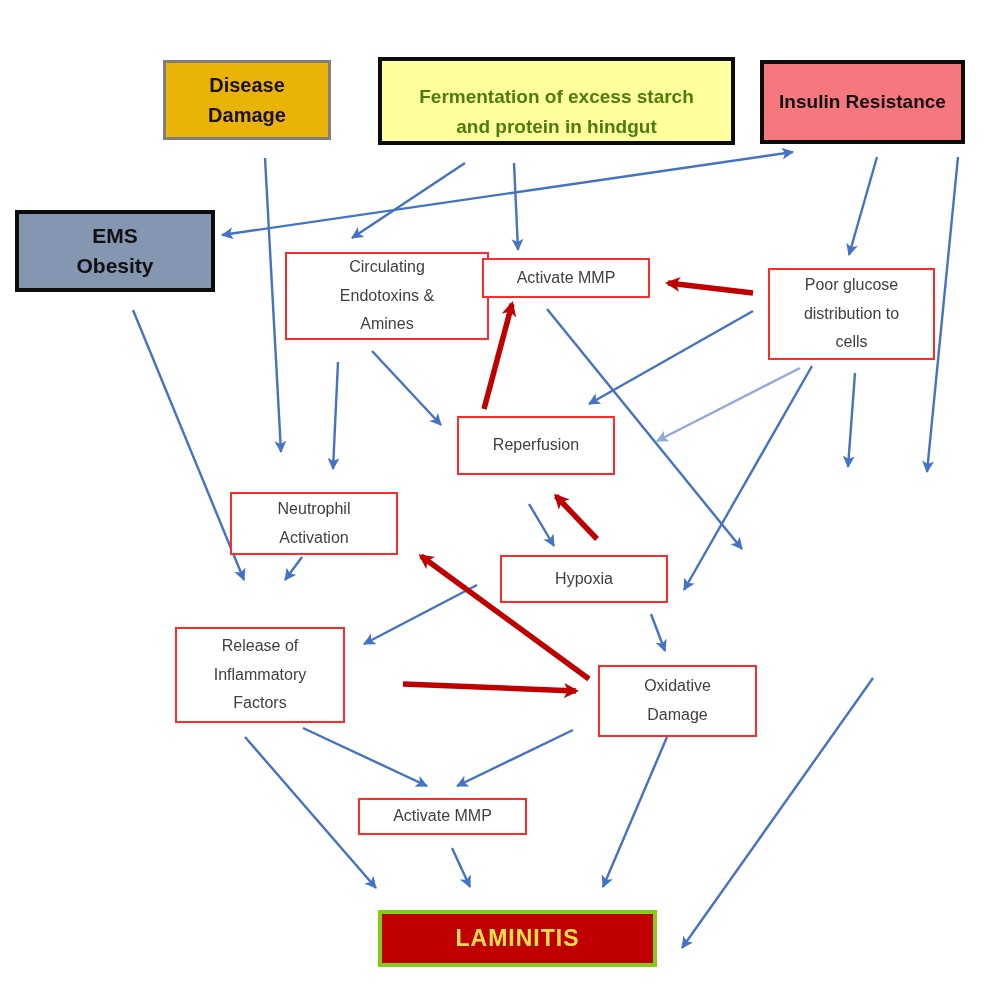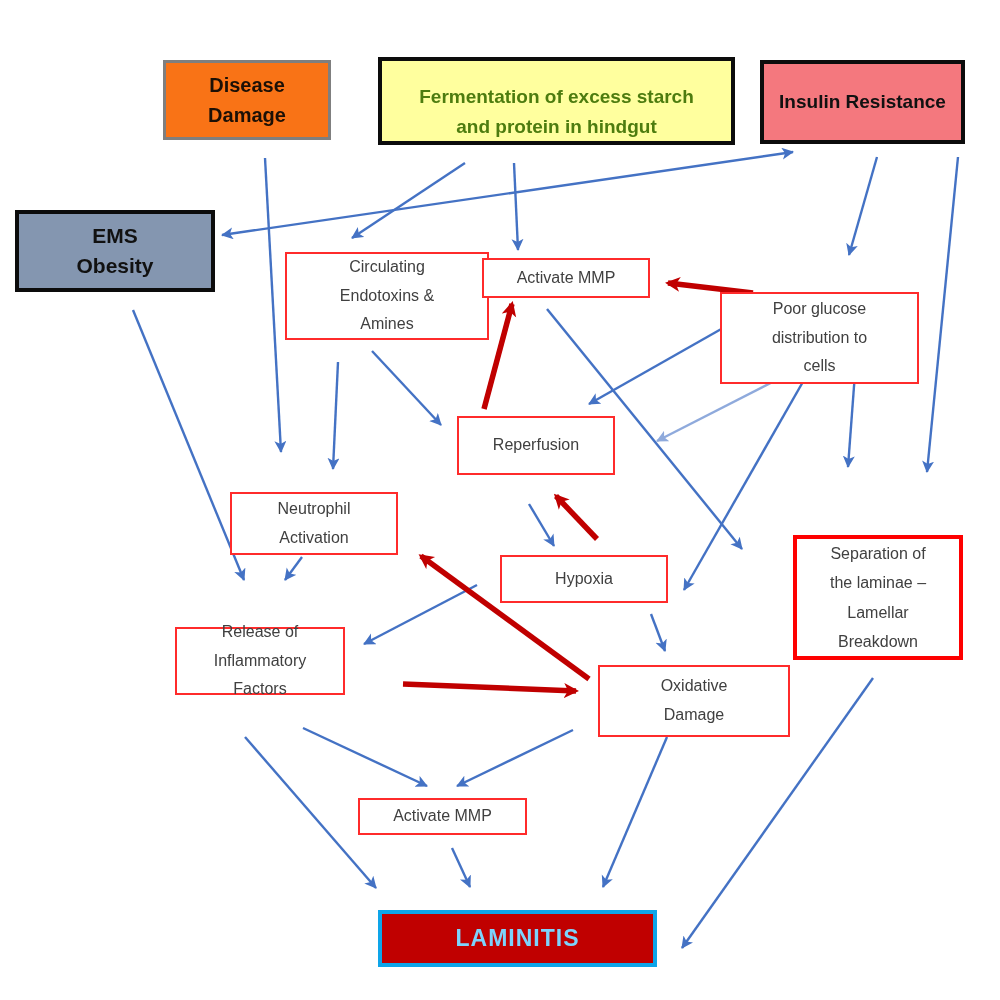--- a/index.html
+++ b/index.html
@@ -1,27 +1,27 @@
 <!DOCTYPE html>
 <html><head>
 <meta charset="utf-8">
 <style>
   html,body{margin:0;padding:0;background:#ffffff;}
   body{font-family:"Liberation Sans", sans-serif;}
   #diagram{position:relative;width:1000px;height:1000px;background:#ffffff;overflow:hidden;}
   #arrow-layer{position:absolute;left:0;top:0;z-index:1;}
   .node{position:absolute;z-index:2;display:flex;align-items:center;justify-content:center;
         text-align:center;white-space:pre-line;box-sizing:border-box;background:#fff;}
-  .style-orange{background:#f97316;border:3px solid #7F7F7F;font-weight:bold;font-size:20px;color:#1c1006;line-height:1.5;}
+  .style-orange{background:#eab308;border:3px solid #7F7F7F;font-weight:bold;font-size:20px;color:#1c1006;line-height:1.5;}
   .style-yellow{background:#FFFF9E;border:4px solid #0c0c0c;font-weight:bold;font-size:19px;color:#4d7c0f;line-height:1.55;align-items:flex-end;}
   .style-pink{background:#F4787E;border:4px solid #0c0c0c;font-weight:bold;font-size:19px;color:#111;}
   .style-bluegray{background:#8496B0;border:4px solid #0c0c0c;font-weight:bold;font-size:21px;color:#111;line-height:1.45;}
   .style-white{background:#ffffff;border:2px solid #FF2B2B;font-size:16px;color:#404040;line-height:1.8;}
   .style-white-thick{background:#ffffff;border:4px solid #FE0000;font-size:16px;color:#404040;line-height:1.82;}
-  .style-laminitis{background:#C00000;border:4px solid #0ea5e9;font-weight:bold;font-size:23px;color:#7dd3fc;letter-spacing:1px;}
+  .style-laminitis{background:#C00000;border:4px solid #84cc16;font-weight:bold;font-size:23px;color:#fde047;letter-spacing:1px;}
   .arrow-blue{stroke:#4472C4;stroke-width:2.4;fill:none;}
   .arrow-light{stroke:#8FAADC;stroke-width:2.4;fill:none;}
   .arrow-red{stroke:#C00000;stroke-width:5.5;fill:none;}
 </style>
 </head>
 <body>
 
 <div id="diagram">
   <svg id="arrow-layer" width="1000" height="1000" viewBox="0 0 1000 1000" xmlns="http://www.w3.org/2000/svg">
     <defs>
@@ -71,31 +71,27 @@
 Damage</span></div>
     <div class="node style-yellow" style="left: 378px; top: 57px; width: 357px; height: 88px;"><span>Fermentation of excess starch
 and protein in hindgut</span></div>
     <div class="node style-pink" style="left: 760px; top: 60px; width: 205px; height: 84px;"><span>Insulin Resistance</span></div>
     <div class="node style-bluegray" style="left: 15px; top: 210px; width: 200px; height: 82px;"><span>EMS
 Obesity</span></div>
     <div class="node style-white" style="left: 285px; top: 252px; width: 204px; height: 88px;"><span>Circulating
 Endotoxins &amp;
 Amines</span></div>
     <div class="node style-white" style="left: 482px; top: 258px; width: 168px; height: 40px;"><span>Activate MMP</span></div>
-    <div class="node style-white" style="left: 720px; top: 268px; width: 199px; height: 92px; margin-top: 24px;"><span>Poor glucose
+    <div class="node style-white" style="left: 768px; top: 268px; width: 167px; height: 92px;"><span>Poor glucose
 distribution to
 cells</span></div>
     <div class="node style-white" style="left: 230px; top: 492px; width: 168px; height: 63px;"><span>Neutrophil
 Activation</span></div>
     <div class="node style-white" style="left: 457px; top: 416px; width: 158px; height: 59px;"><span>Reperfusion</span></div>
     <div class="node style-white" style="left: 500px; top: 555px; width: 168px; height: 48px;"><span>Hypoxia</span></div>
-    <div class="node style-white-thick" style="left: 793px; top: 535px; width: 170px; height: 125px;"><span>Separation of
-the laminae –
-Lamellar
-Breakdown</span></div>
-    <div class="node style-white" style="left: 175px; top: 627px; width: 170px; height: 68px;"><span>Release of
+    <div class="node style-white" style="left: 175px; top: 627px; width: 170px; height: 96px;"><span>Release of
 Inflammatory
 Factors</span></div>
-    <div class="node style-white" style="left: 598px; top: 665px; width: 192px; height: 72px;"><span>Oxidative
+    <div class="node style-white" style="left: 598px; top: 665px; width: 159px; height: 72px;"><span>Oxidative
 Damage</span></div>
     <div class="node style-white" style="left: 358px; top: 798px; width: 169px; height: 37px;"><span>Activate MMP</span></div>
     <div class="node style-laminitis" style="left: 378px; top: 910px; width: 279px; height: 57px;"><span>LAMINITIS</span></div>
   </div>
 
 </body></html>

